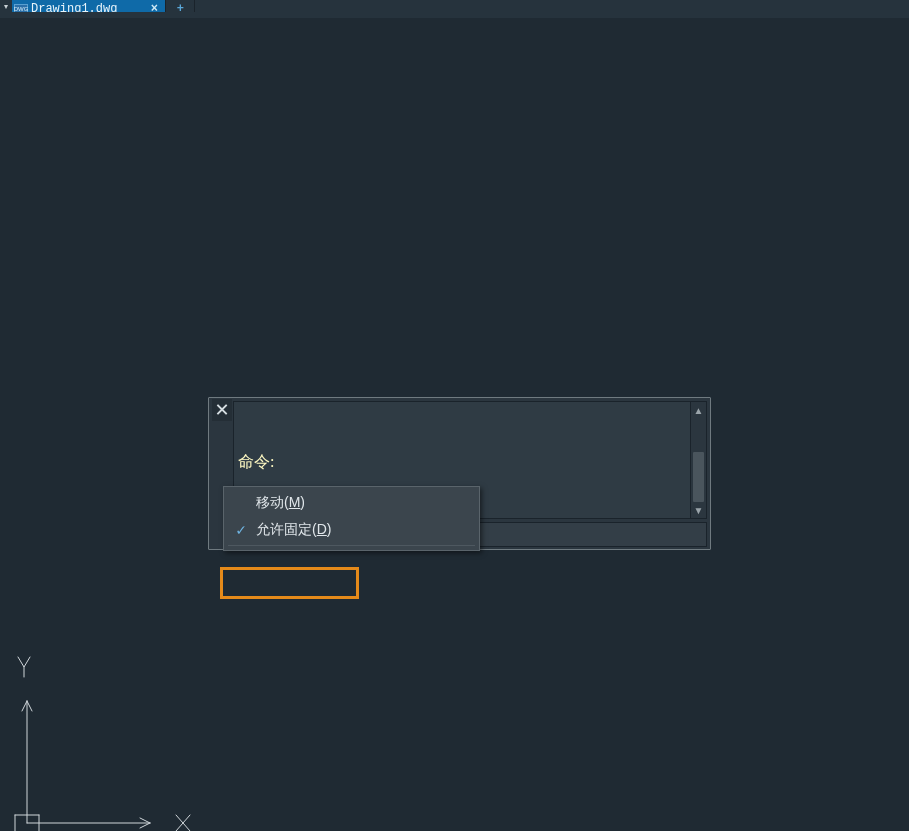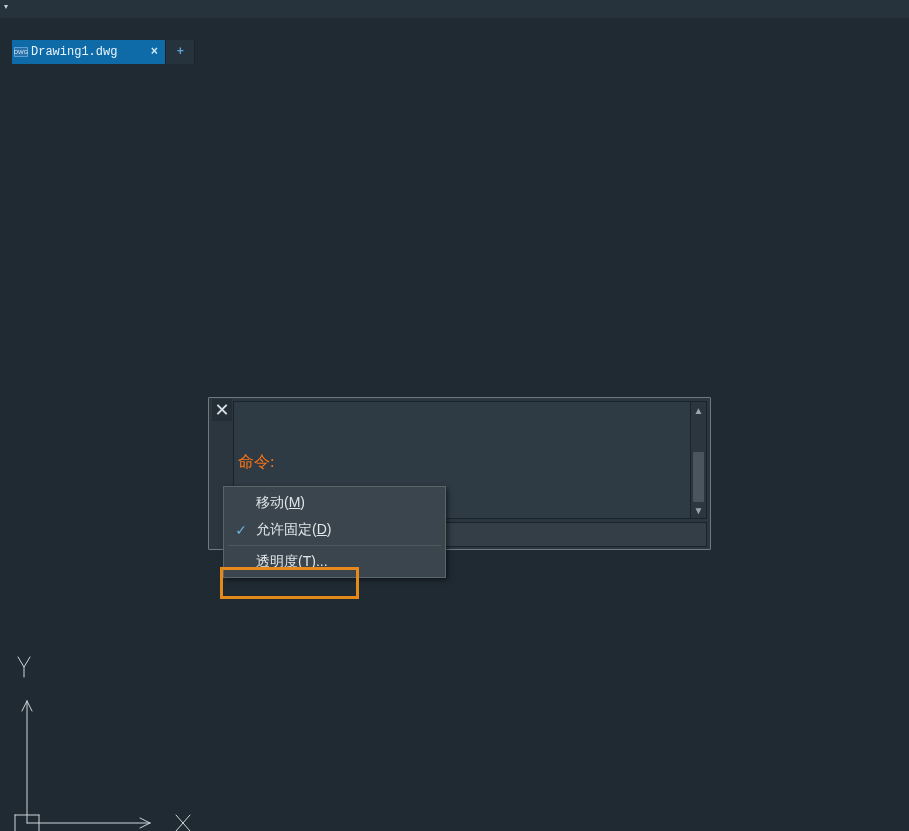--- a/index.html
+++ b/index.html
@@ -29,27 +29,26 @@
     display: flex;
     align-items: center;
     justify-content: center;
     color: #c8d0d4;
     font-size: 8px;
     background: #26333d;
   }
   .tab {
     display: flex;
     align-items: center;
-    height: 24px;
+    height: 17px;
     padding: 0 2px 0 2px;
     font-family: "Courier New", monospace;
     font-size: 12px;
     line-height: 12px;
     color: #cfe8f5;
-    margin-top: 40px;
   }
   .tab.active {
     background: #0f6aa8;
     color: #e8f4fb;
   }
   .tab .tab-icon {
     width: 14px; height: 10px;
     margin-right: 3px;
     background: #2a6fa8;
     border: 1px solid #5aa0d0;
@@ -123,21 +122,21 @@
     border: 1px solid #1a232b;
     display: flex;
   }
   .cmd-history {
     flex: 1;
     padding: 2px 4px;
     overflow: hidden;
     font-family: "SimSun", "NSimSun", serif;
     font-size: 16px;
     line-height: 23px;
-    color: #f97316;
+    color: #fef9c3;
     white-space: pre;
   }
   .cmd-scrollbar {
     width: 16px;
     background: #2b363f;
     position: relative;
     border-left: 1px solid #1a232b;
   }
   .cmd-scrollbar .arrow {
     position: absolute;
@@ -170,21 +169,21 @@
     display: flex;
     align-items: center;
     padding-left: 4px;
   }
 
   
   .context-menu {
     position: absolute;
     left: 223px;
     top: 486px;
-    width: 223px;
+    width: 257px;
     background: #3b454d;
     box-shadow: 2px 2px 5px rgba(0,0,0,.5);
     border: 1px solid #5a646b;
     padding: 2px 2px;
   }
   .context-menu .row {
     display: flex;
     align-items: center;
     height: 27px;
     padding: 0 8px 0 30px;
@@ -280,25 +279,20 @@
 
   <div class="row">
     <span class="check">✓</span>
     <span>
       <span>允许固定</span>(<u>D</u>)
     </span>
   </div>
 
   <div class="sep"></div>
 
-  <div class="row">
-    <span>
-      <span>透明度</span>(<u>T</u>)<span>...</span>
-    </span>
-  </div>
 
 </div>
 
 <div class="orange-frame"></div>
 
 <svg class="drawing" viewBox="0 0 260 180">
   <g stroke="#d0d6da" stroke-width="1" fill="none" stroke-linecap="round">
 
     <path d="M18 6 L24 16 L30 6"></path>
     <path d="M24 16 L24 26"></path>

